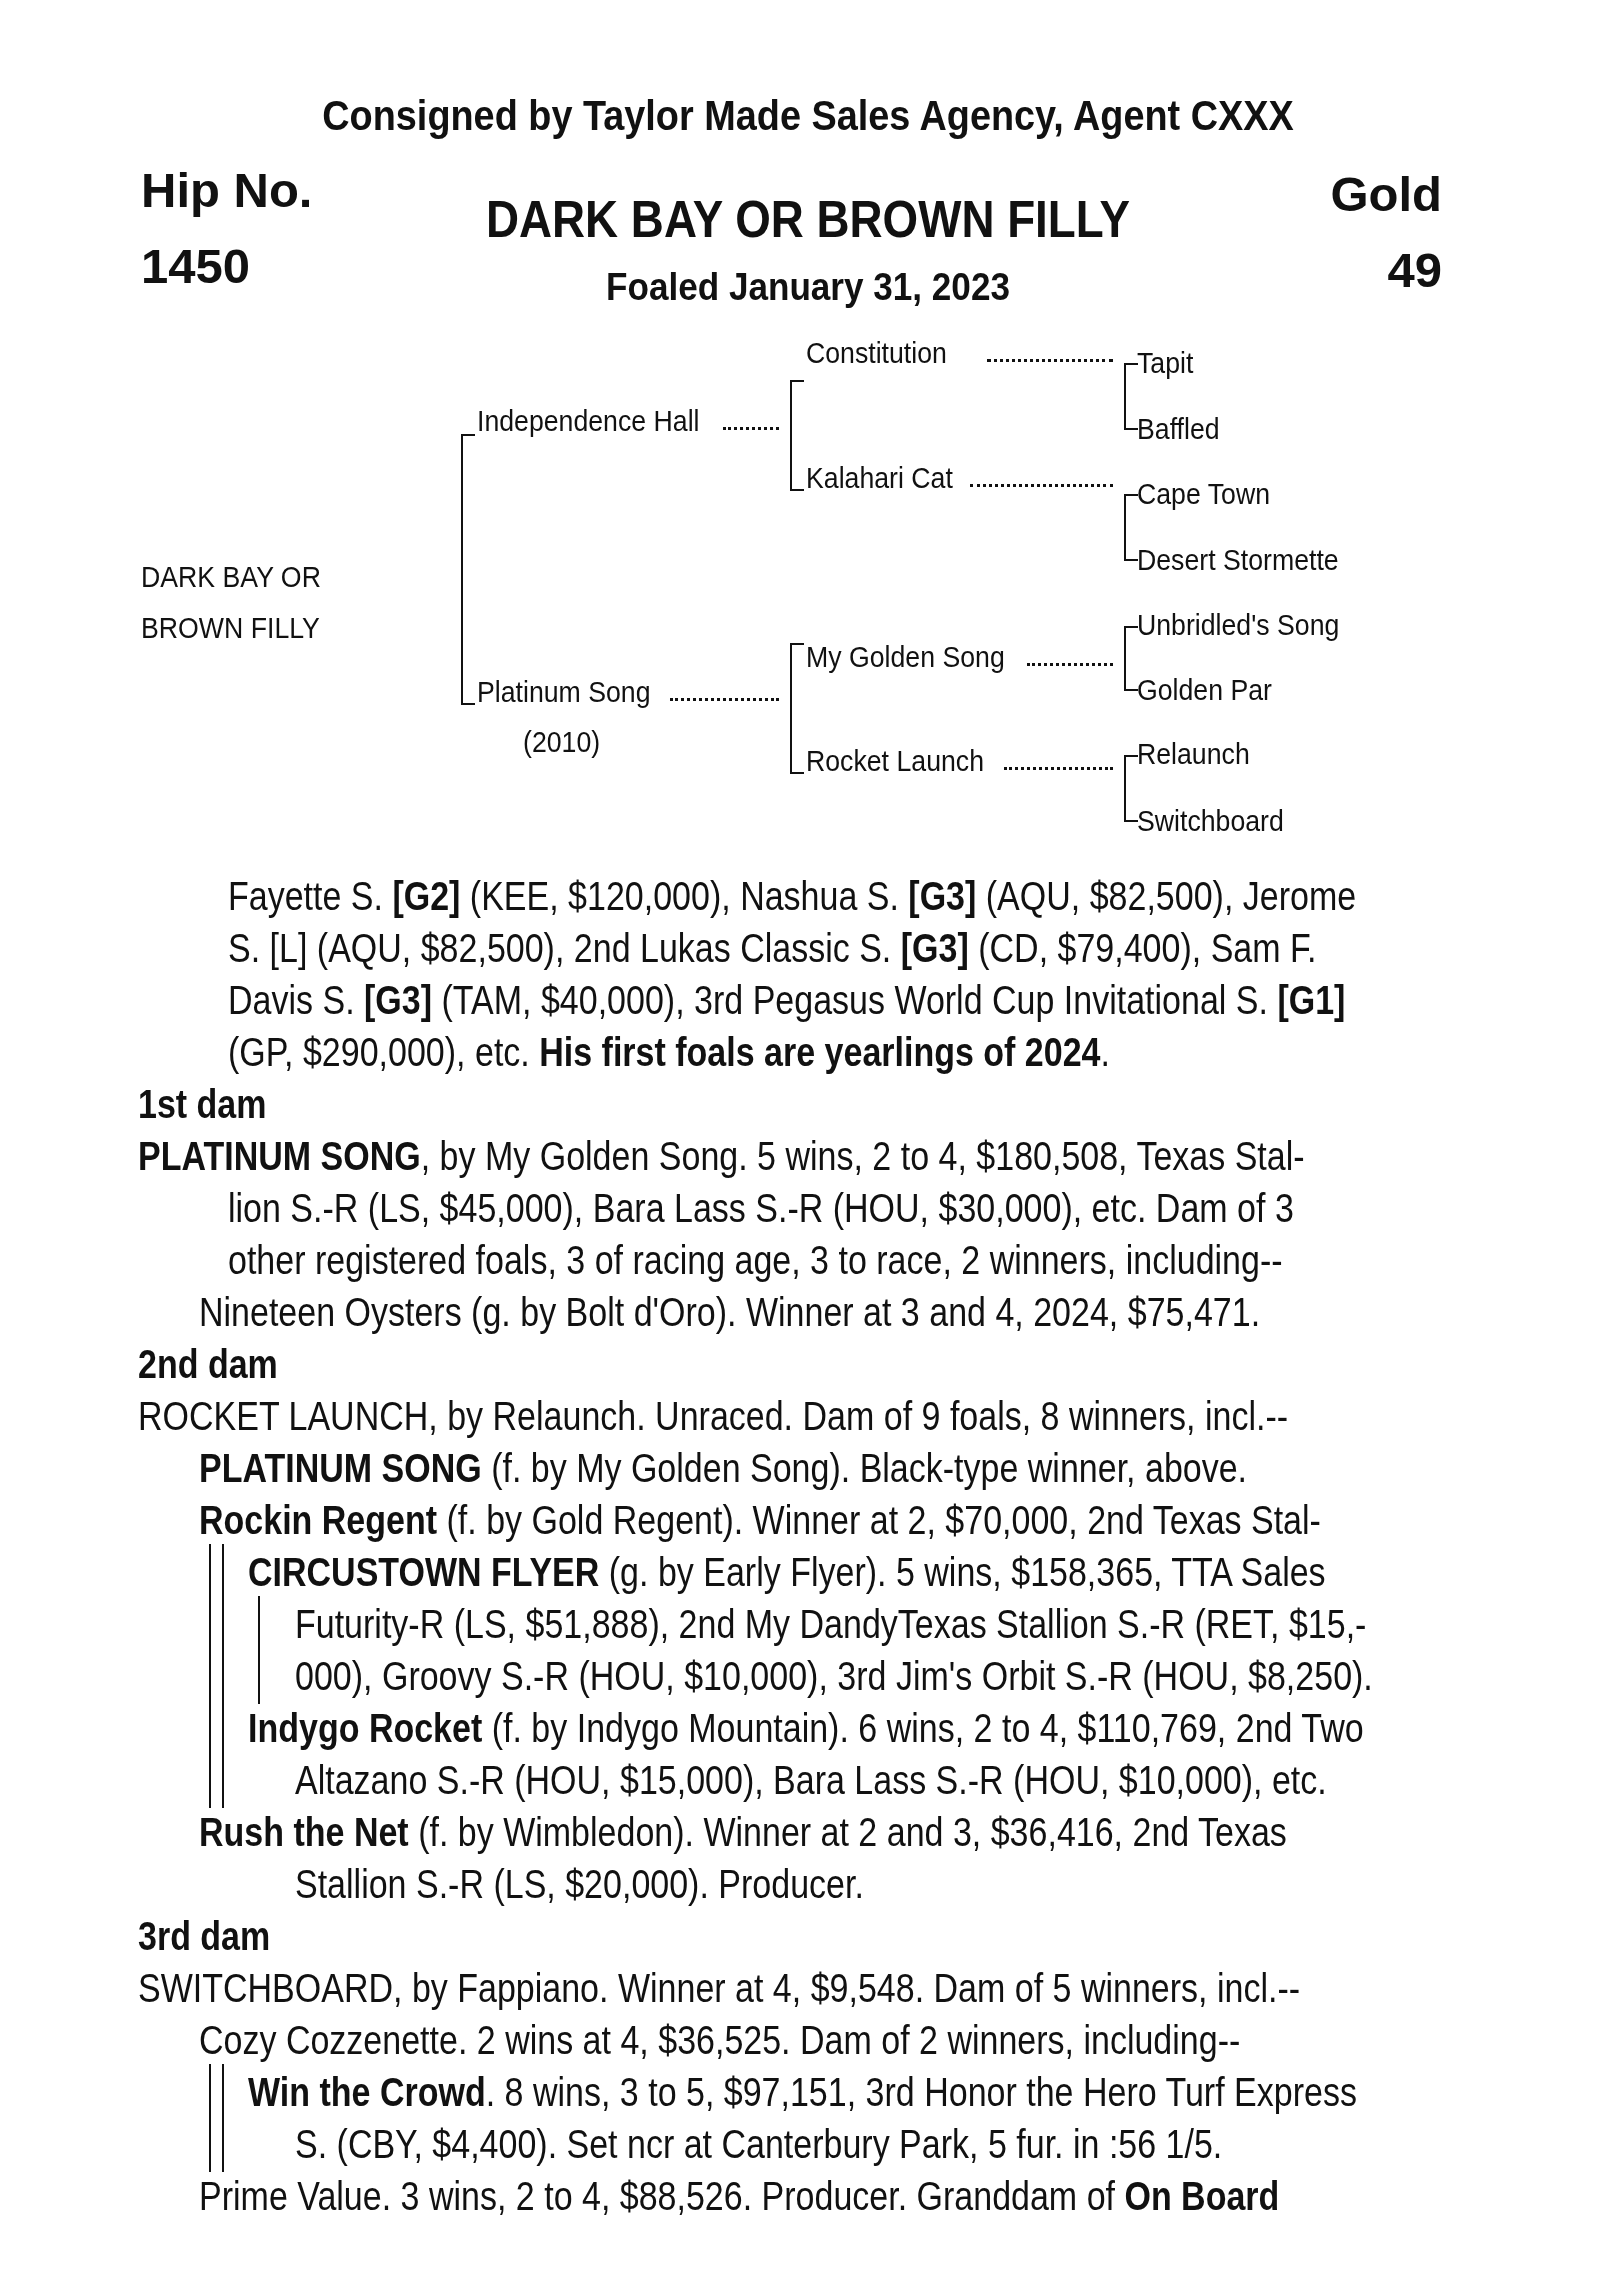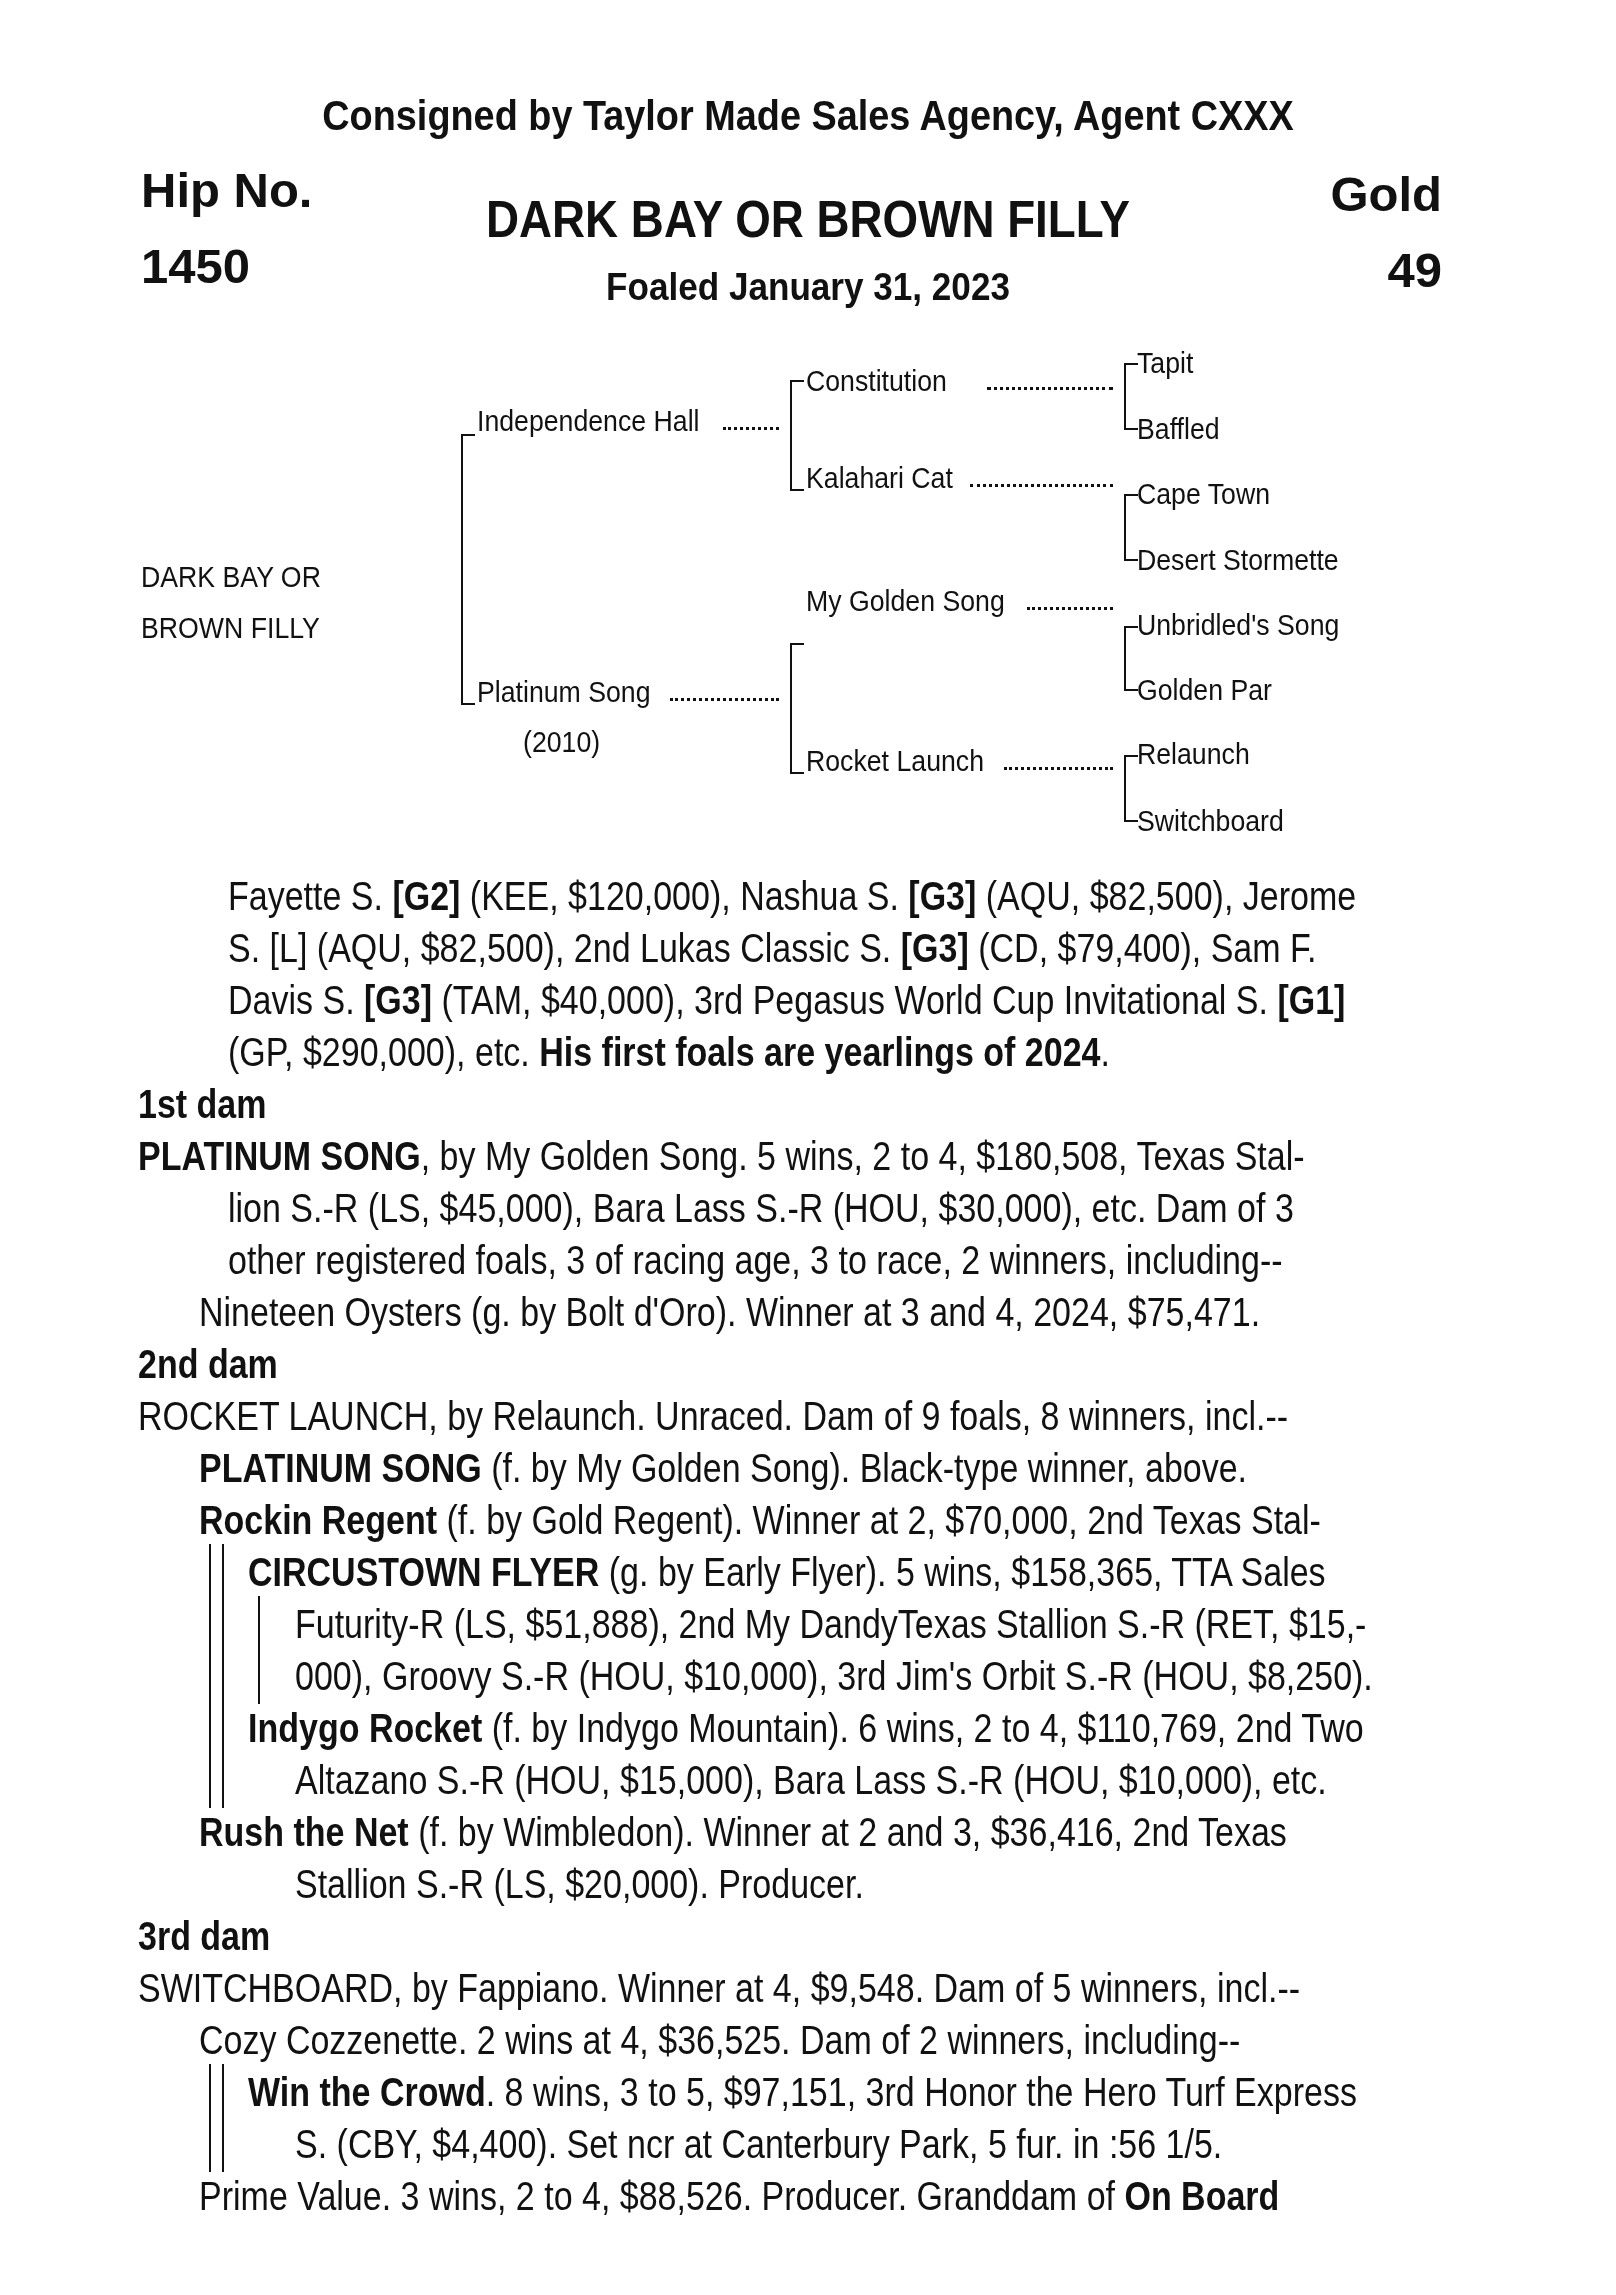--- a/index.html
+++ b/index.html
@@ -55,29 +55,29 @@
       <div class="tnode" style="left: 141px; top: 612px;">BROWN FILLY</div>
       <div class="trow" style="left: 477px; top: 404px; width: 304px;">
         <span class="nm">Independence Hall</span>
         <span class="leader"></span>
       </div>
       <div class="trow" style="left: 477px; top: 675px; width: 304px;">
         <span class="nm">Platinum Song</span>
         <span class="leader"></span>
       </div>
       <div class="tnode" style="left: 523px; top: 726px;">(2010)</div>
-      <div class="trow" style="left: 806px; top: 364px; width: 309px; gap: 23px;">
+      <div class="trow" style="left: 806px; top: 336px; width: 309px; gap: 23px;">
         <span class="nm">Constitution</span>
         <span class="leader"></span>
       </div>
       <div class="trow" style="left: 806px; top: 461px; width: 309px;">
         <span class="nm">Kalahari Cat</span>
         <span class="leader"></span>
       </div>
-      <div class="trow" style="left: 806px; top: 584px; width: 309px;">
+      <div class="trow" style="left: 806px; top: 640px; width: 309px;">
         <span class="nm">My Golden Song</span>
         <span class="leader"></span>
       </div>
       <div class="trow" style="left: 806px; top: 744px; width: 309px;">
         <span class="nm">Rocket Launch</span>
         <span class="leader"></span>
       </div>
       <div class="tnode" style="left: 1137px; top: 347px;">Tapit</div>
       <div class="tnode" style="left: 1137px; top: 413px;">Baffled</div>
       <div class="tnode" style="left: 1137px; top: 478px;">Cape Town</div>

